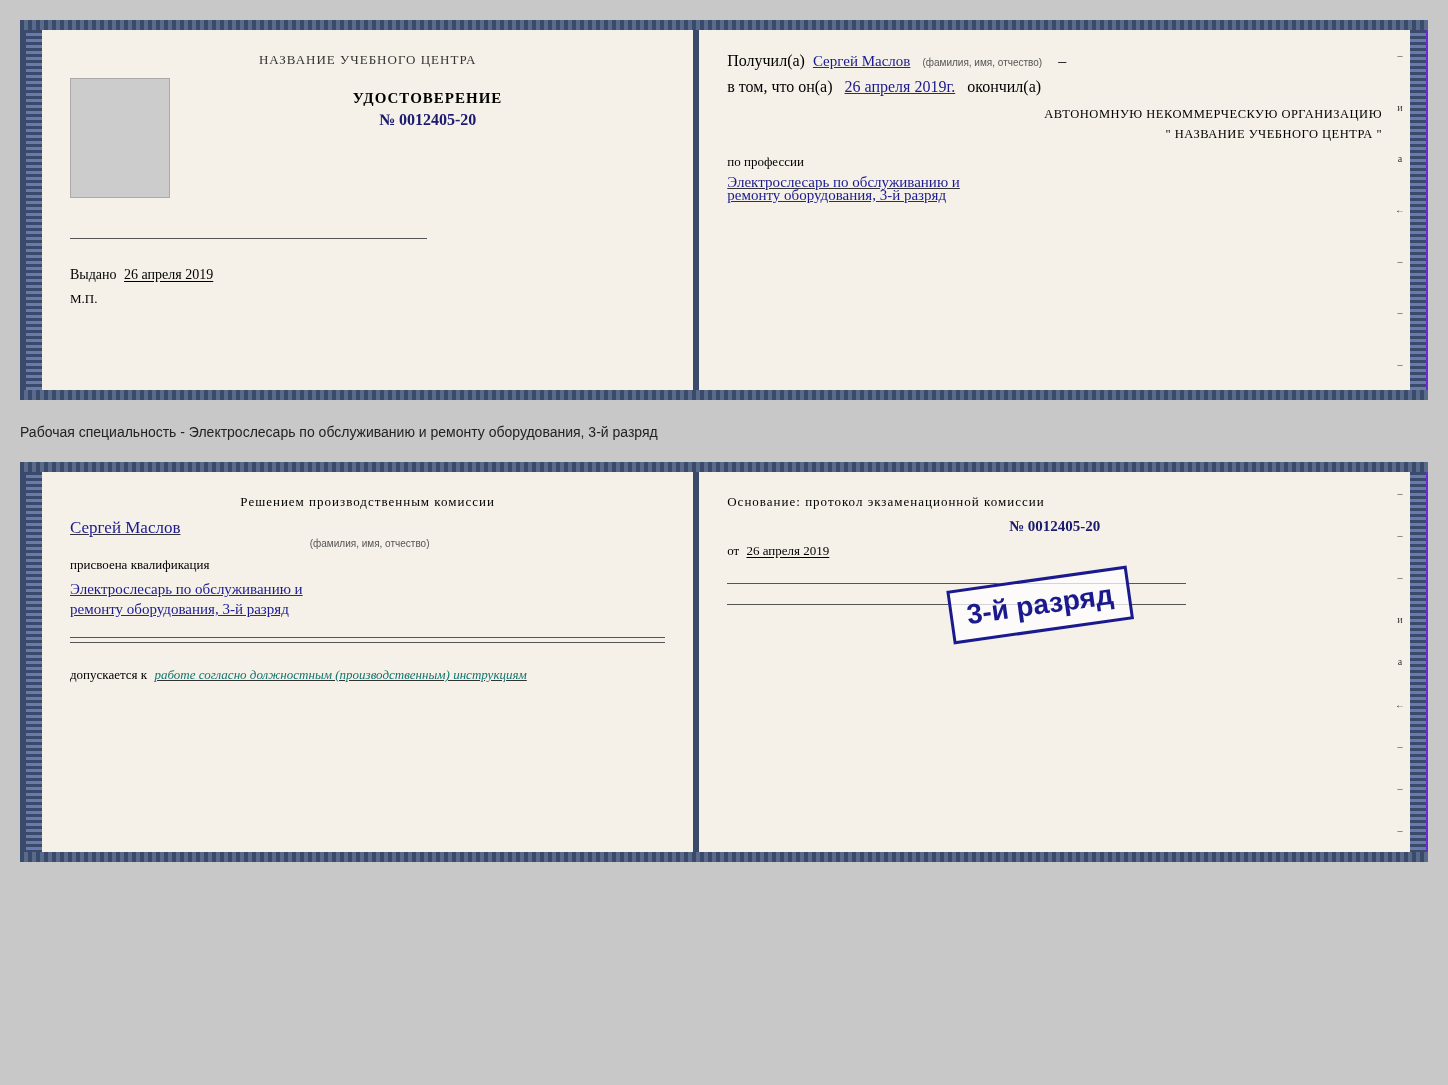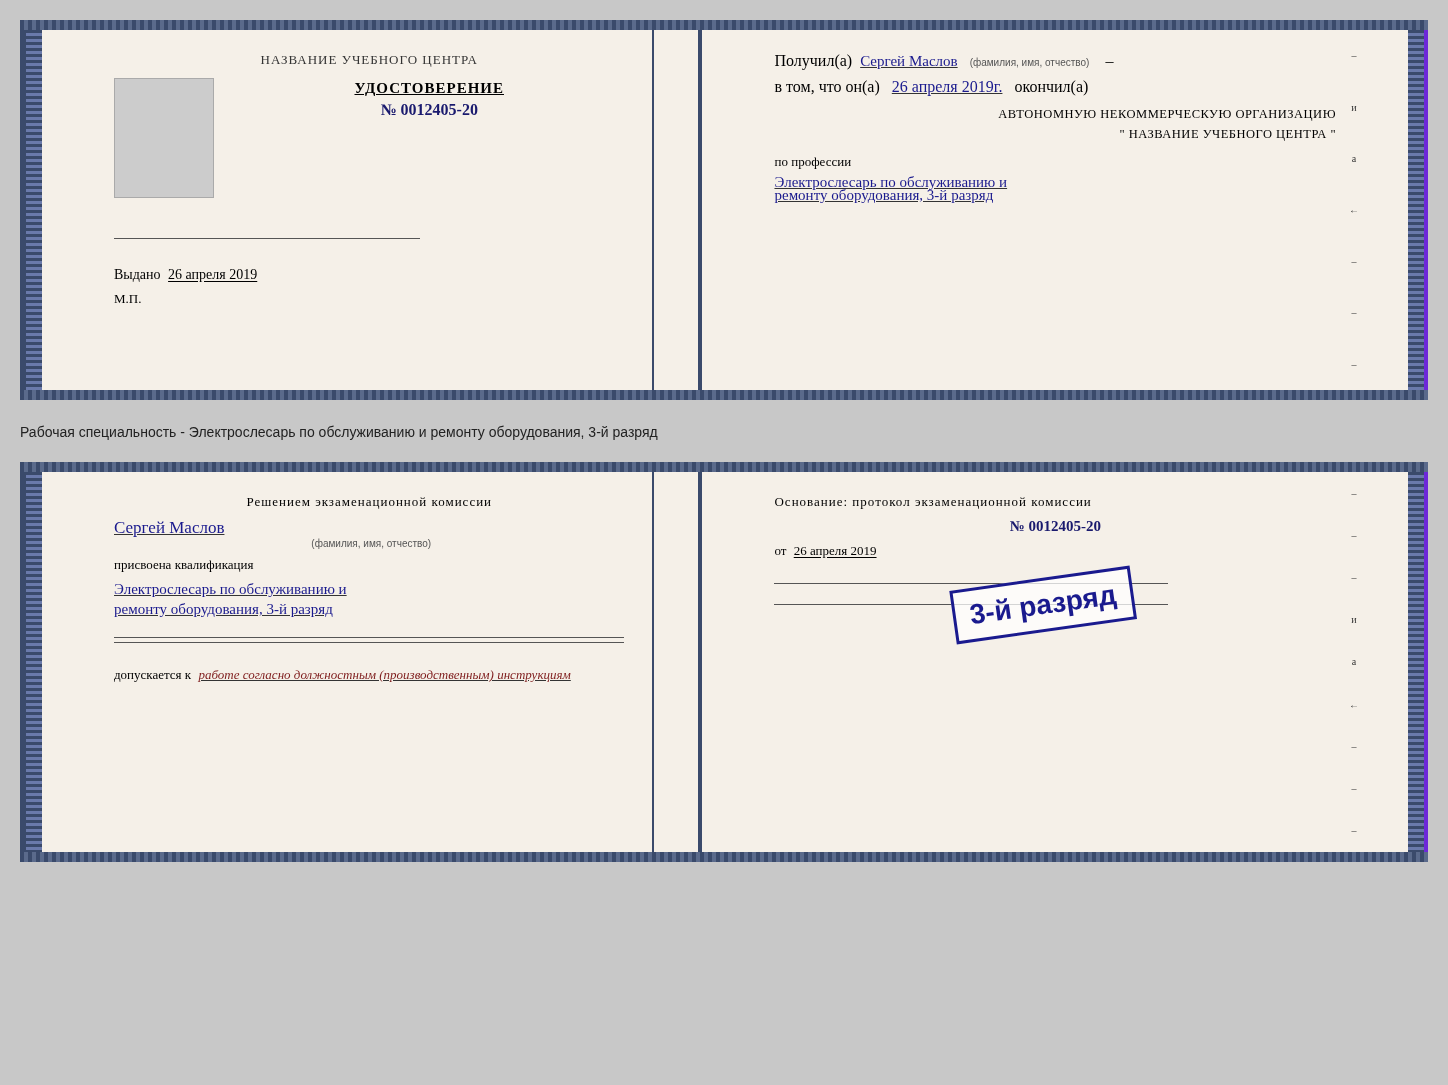--- a/index.html
+++ b/index.html
@@ -40,43 +40,41 @@
         90deg,
         #3a4a6b 0px, #3a4a6b 4px,
         #5a6a8b 4px, #5a6a8b 8px
       );
     }
 
     .cert-book-inner {
       display: flex;
       background: #f5f0e8;
       border-left: 6px solid #3a4a6b;
-      border-right: 4px solid #6d28d9;
-      gap: 44px;
+      border-right: 2px solid #6d28d9;
     }
 
     
     .page-title {
       text-align: center;
       font-size: 13px;
       letter-spacing: 1px;
       font-weight: normal;
       text-transform: uppercase;
       color: #333;
       margin-bottom: 10px;
     }
 
     .udostoverenie {
       text-align: center;
       font-size: 15px;
       font-weight: bold;
       text-transform: uppercase;
       letter-spacing: 1px;
-      margin: 2px 0 4px;
-      text-decoration: underline;
+      margin: 12px 0 4px;
     }
 
     .number-line {
       text-align: center;
       font-size: 16px;
       color: #1a1a6e;
       font-weight: bold;
     }
 
     .vydano-line {
@@ -199,21 +197,21 @@
       text-decoration-color: #333;
     }
 
     .dopuskaetsya-line {
       margin-top: 24px;
       font-size: 13px;
     }
 
     .dopusk-handwritten {
       font-family: 'Segoe Script', 'Comic Sans MS', cursive;
-      color: #7f1d1d;
+      color: #0f766e;
       font-size: 13px;
       font-style: italic;
       text-decoration: underline;
       text-decoration-color: #333;
     }
 
     .osnovanie-line {
       letter-spacing: 1px;
       font-size: 13px;
       margin-bottom: 8px;
@@ -331,21 +329,21 @@
 
   <div class="between-label">Рабочая специальность - Электрослесарь по обслуживанию и ремонту оборудования, 3-й разряд</div>
 
   <div class="cert-book-wrapper">
     <div class="top-stripe"></div>
     <div class="cert-book-inner">
 
       <div style="width:16px; background: repeating-linear-gradient(180deg,#3a4a6b 0,#3a4a6b 3px,#6a7aab 3px,#6a7aab 6px);"></div>
 
       <div class="cert-page cert-page-left" style="flex:1; min-height:380px;">
-        <div class="resheniyem-line">Решением экзаменационной комиссии</div>
+        <div class="resheniyem-line">Решением производственным комиссии</div>
         <div style="margin:8px 0;">
           <span class="name-handwritten">Сергей Маслов</span>
           <span class="small-hint" style="display:block; text-align:center;">(фамилия, имя, отчество)</span>
         </div>
         <div class="prisvoena-line">присвоена квалификация</div>
         <div style="margin-top:4px;">
           <span class="qualification-handwritten" style="display:block;">Электрослесарь по обслуживанию и</span>
           <span class="qualification-handwritten" style="display:block; margin-top:-4px;">ремонту оборудования, 3-й разряд</span>
         </div>
         <div style="margin-top:16px; border-bottom:1px solid #555;"></div>

